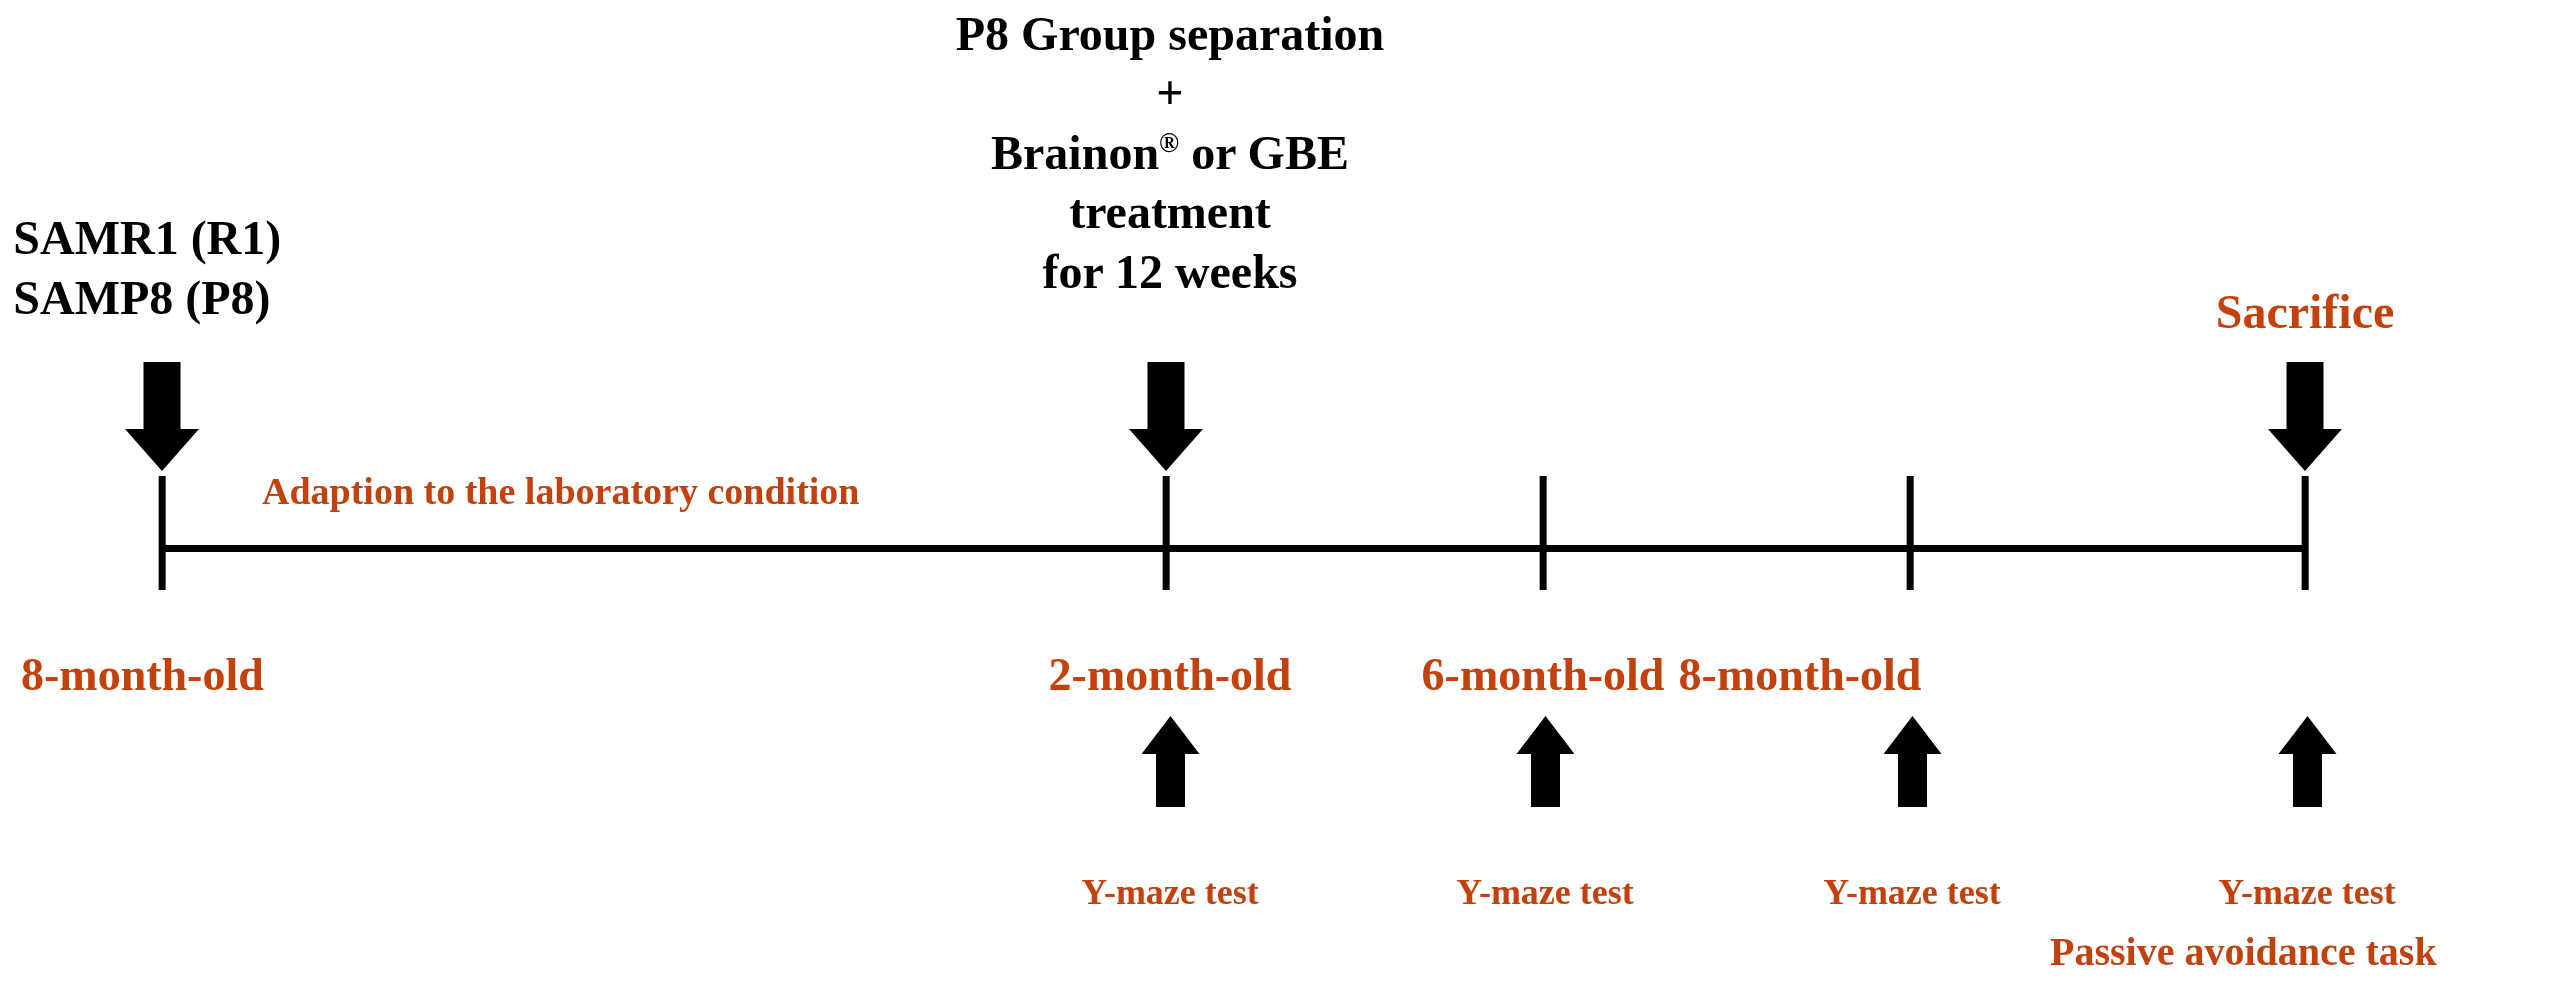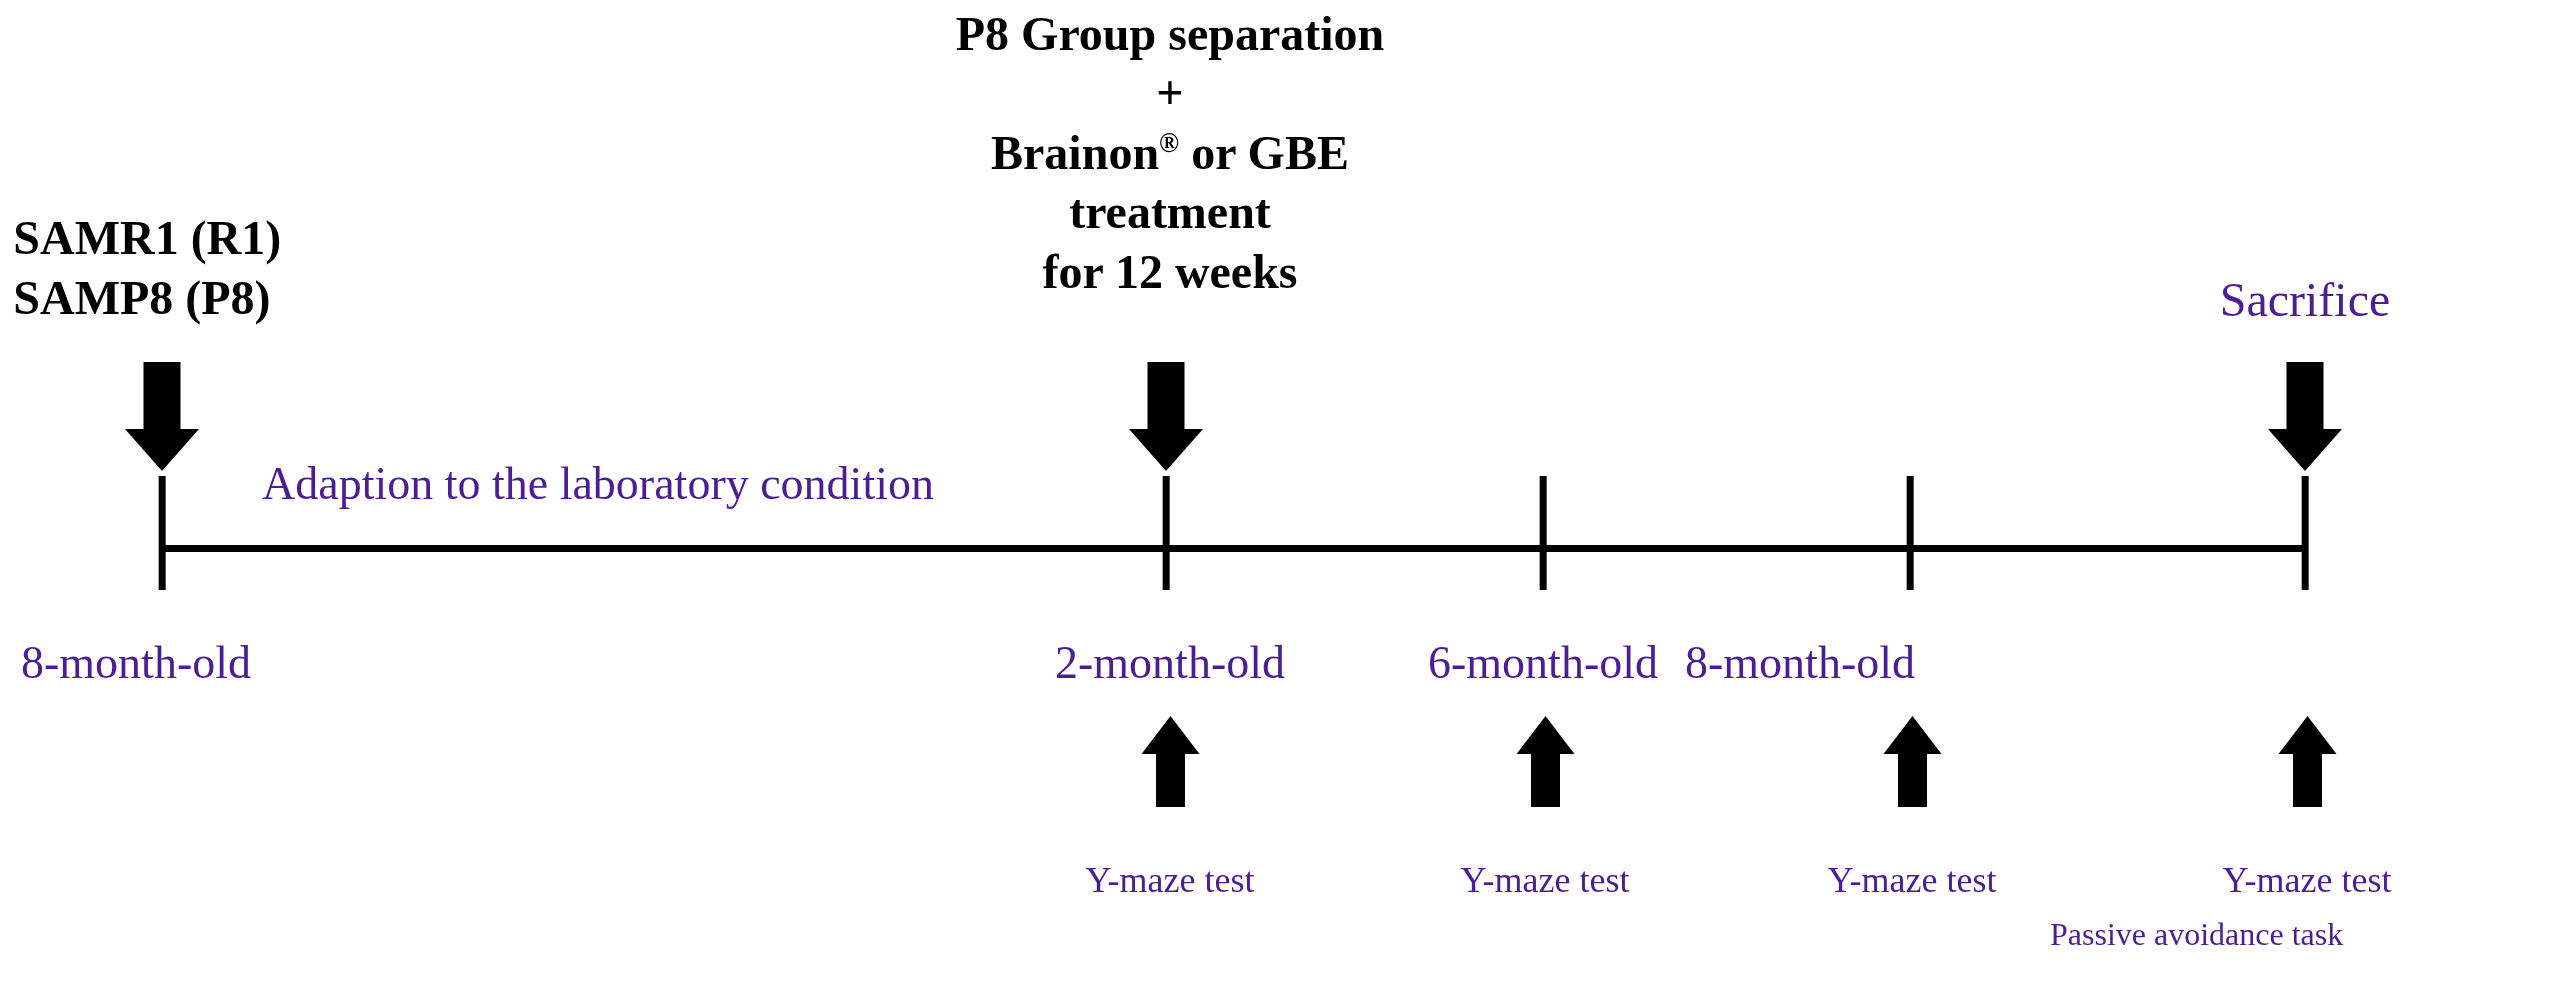--- a/index.html
+++ b/index.html
@@ -12,24 +12,25 @@
     width: 2576px;
     height: 988px;
     background: #ffffff;
     font-family: "Liberation Serif", "DejaVu Serif", serif;
     color: #000000;
     overflow: hidden;
   }
 
   .txt {
     position: absolute;
-    font-weight: normal;
-    color: #4c1d95;
+    font-weight: bold;
+    color: #c2410c;
     white-space: nowrap;
     line-height: 1.18;
+    margin-top: 12px;
   }
 
   
   .center-block {
     position: absolute;
     left: 1170px;
     top: 3.8px;
     transform: translateX(-50%);
     text-align: center;
     font-weight: bold;
@@ -127,23 +128,23 @@
     border-bottom: 38px solid #000;
   }
 
   
   .center-label {
     transform: translateX(-50%);
     text-align: center;
   }
   .age-label  { font-size: 46px; }
   .test-label { font-size: 36px; }
-  .adapt-label{ font-size: 46px; }
+  .adapt-label{ font-size: 38px; }
   .sacrifice-label { font-size: 48px; }
-  .passive-label { font-size: 32px; }
+  .passive-label { font-size: 40px; }
 </style>
 </head>
 <body>
 
 <div id="canvas">
 
   <div class="center-block">
     <div>P8 Group separation</div>
     <div>+</div>
     <div><span>Brainon</span><sup>®</sup><span> or GBE</span></div>

